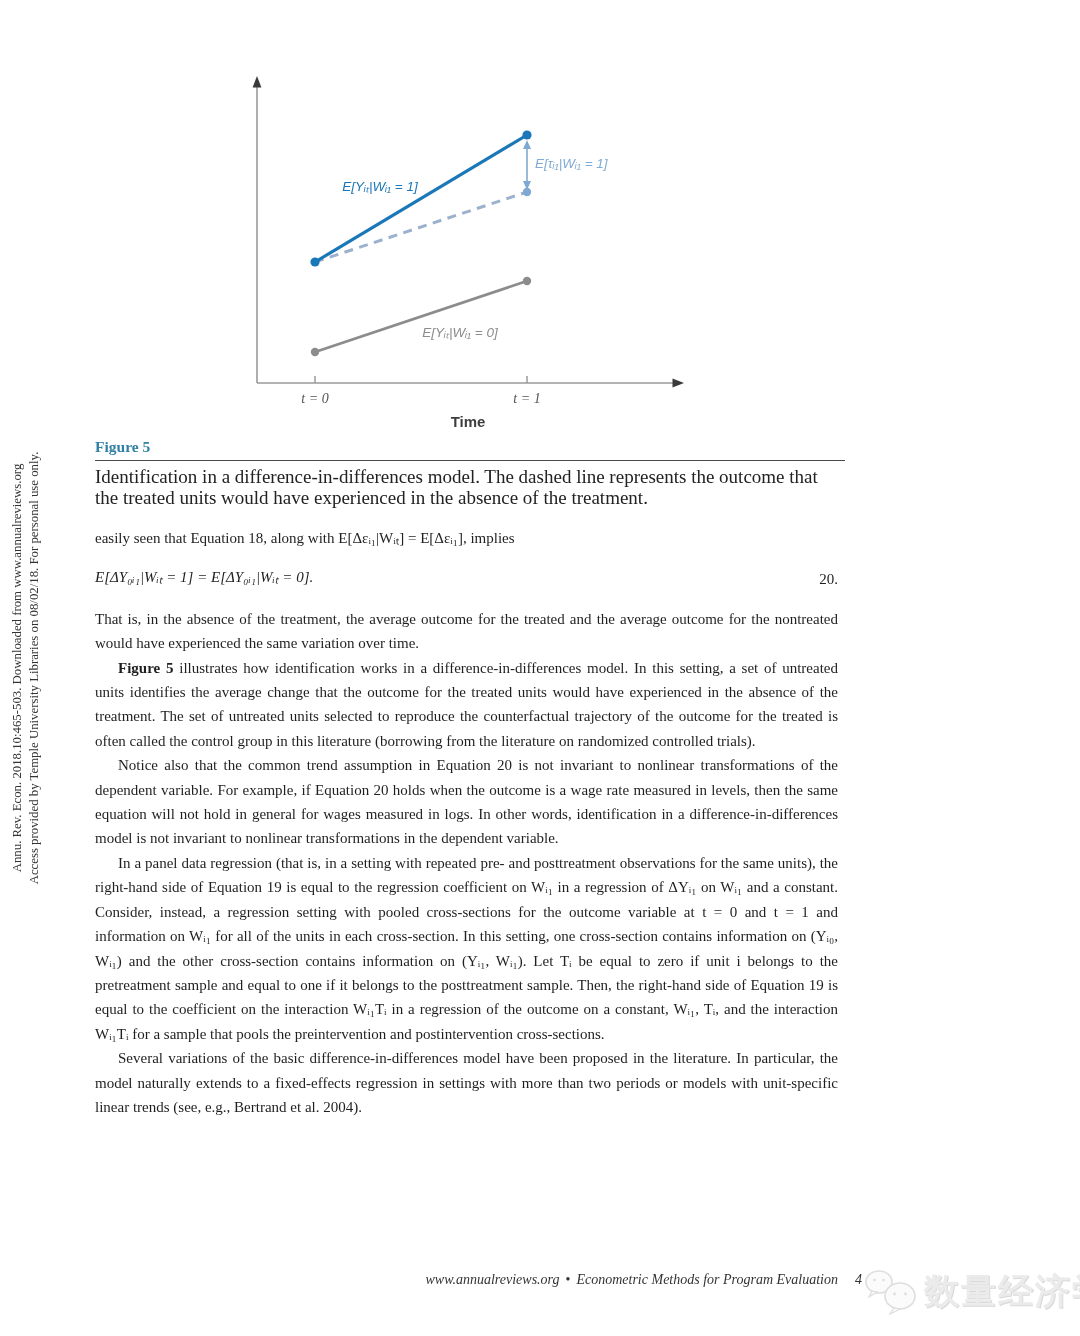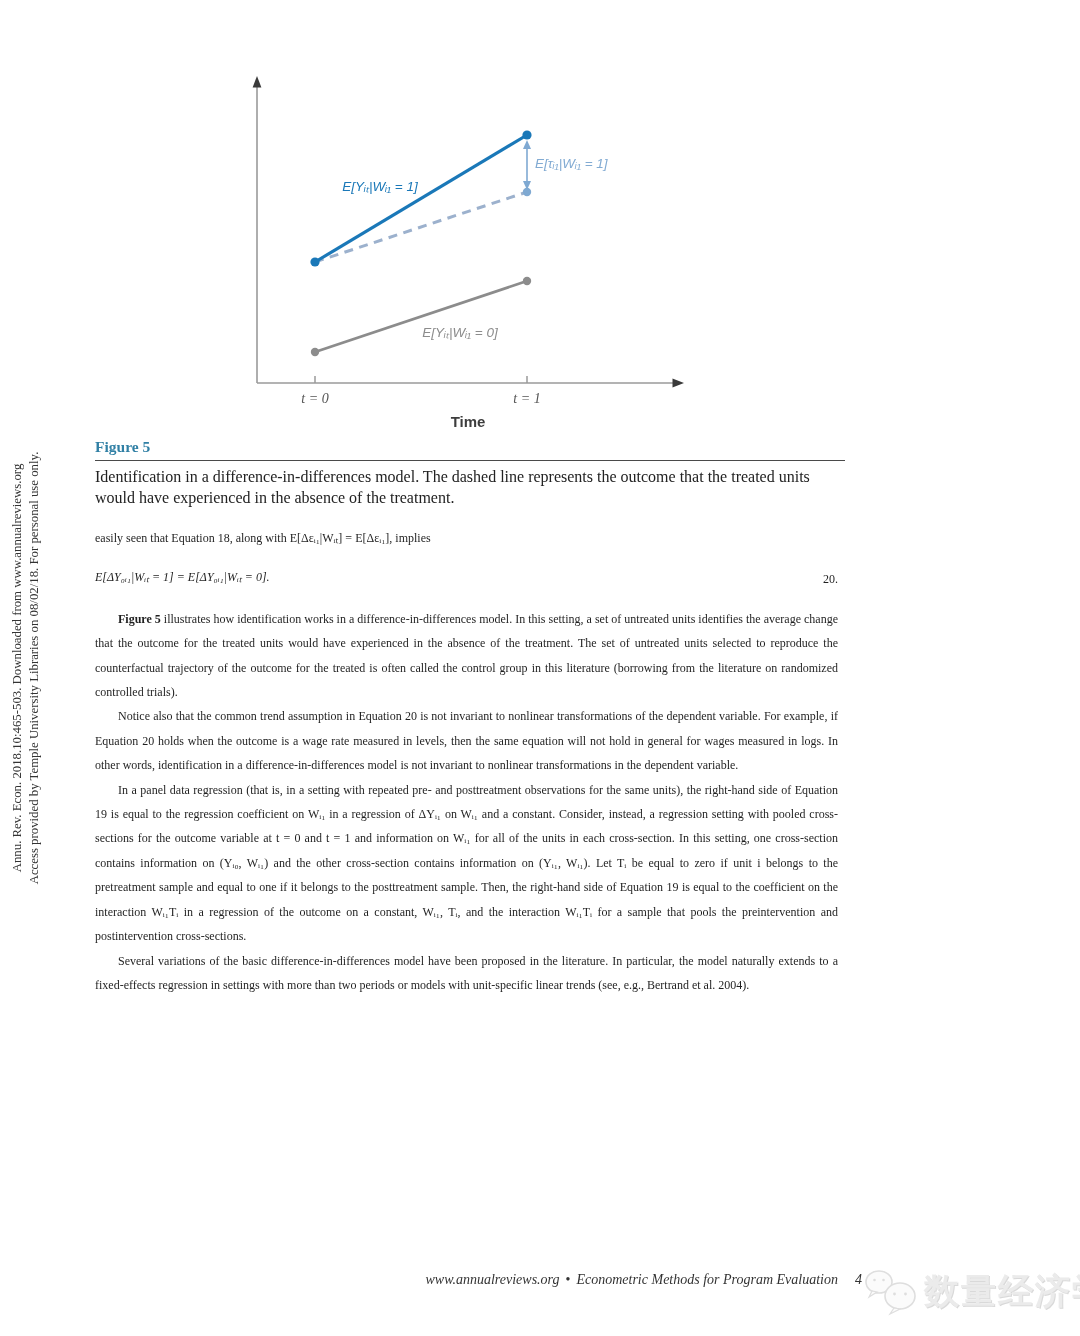--- a/index.html
+++ b/index.html
@@ -34,26 +34,26 @@
   .axis-title{font-family:"Liberation Sans", sans-serif; font-weight:bold; font-size:15px; fill:#3d3d3d; font-style:normal;}
 
   
   .figure-caption-block{
     position:absolute; left:95px; top:438px; width:750px;
   }
   .fig-label{
     font-weight:bold; font-size:15.5px; color:#3180a5; margin-bottom:4px;
   }
   .fig-rule{border:none; border-top:1.4px solid #4a4a4a; margin:3px 0 6px 0;}
-  .fig-caption{font-size:16px; line-height:20.5px; color:#222;}
+  .fig-caption{font-size:19px; line-height:20.5px; color:#222;}
 
   
   .body-text{
     position:absolute; left:95px; top:526px; width:743px;
-    font-size:12px; line-height:24.4px; text-align:justify;
+    font-size:15px; line-height:24.4px; text-align:justify;
   }
   .body-text p{margin:0;}
   .body-text p.indent{text-indent:23px;}
   .eqrow{position:relative; margin:15px 0 17px 0; text-align:left; font-style:italic;}
   .eqnum{position:absolute; right:0; top:2px; font-style:normal;}
 
   
   .footer{
     position:absolute; left:0; top:1264px; width:1080px; height:60px;
     font-size:14px;
@@ -132,20 +132,21 @@
     <hr class="fig-rule">
     <div class="fig-caption">Identification in a difference-in-differences model. The dashed line represents the outcome that the treated units would have experienced in the absence of the treatment.</div>
   </div>
 
   <div class="body-text">
     <p>easily seen that Equation 18, along with E[Δεᵢ₁|Wᵢₜ] = E[Δεᵢ₁], implies</p>
     <div class="eqrow">
       <span>E[ΔY₀ᵢ₁|Wᵢₜ = 1] = E[ΔY₀ᵢ₁|Wᵢₜ = 0].</span>
       <span class="eqnum">20.</span>
     </div>
+    <p>That is, in the absence of the treatment, the average outcome for the treated and the average outcome for the nontreated would have experienced the same variation over time.</p>
     <p class="indent"><b>Figure 5</b><span> illustrates how identification works in a difference-in-differences model. In this setting, a set of untreated units identifies the average change that the outcome for the treated units would have experienced in the absence of the treatment. The set of untreated units selected to reproduce the counterfactual trajectory of the outcome for the treated is often called the control group in this literature (borrowing from the literature on randomized controlled trials).</span></p>
     <p class="indent">Notice also that the common trend assumption in Equation 20 is not invariant to nonlinear transformations of the dependent variable. For example, if Equation 20 holds when the outcome is a wage rate measured in levels, then the same equation will not hold in general for wages measured in logs. In other words, identification in a difference-in-differences model is not invariant to nonlinear transformations in the dependent variable.</p>
     <p class="indent">In a panel data regression (that is, in a setting with repeated pre- and posttreatment observations for the same units), the right-hand side of Equation 19 is equal to the regression coefficient on Wᵢ₁ in a regression of ΔYᵢ₁ on Wᵢ₁ and a constant. Consider, instead, a regression setting with pooled cross-sections for the outcome variable at t = 0 and t = 1 and information on Wᵢ₁ for all of the units in each cross-section. In this setting, one cross-section contains information on (Yᵢ₀, Wᵢ₁) and the other cross-section contains information on (Yᵢ₁, Wᵢ₁). Let Tᵢ be equal to zero if unit i belongs to the pretreatment sample and equal to one if it belongs to the posttreatment sample. Then, the right-hand side of Equation 19 is equal to the coefficient on the interaction Wᵢ₁Tᵢ in a regression of the outcome on a constant, Wᵢ₁, Tᵢ, and the interaction Wᵢ₁Tᵢ for a sample that pools the preintervention and postintervention cross-sections.</p>
     <p class="indent">Several variations of the basic difference-in-differences model have been proposed in the literature. In particular, the model naturally extends to a fixed-effects regression in settings with more than two periods or models with unit-specific linear trends (see, e.g., Bertrand et al. 2004).</p>
   </div>
 
   <div class="footer">
     <span class="footer-text">
       <span>www.annualreviews.org</span><span class="footer-bullet">•</span><span>Econometric Methods for Program Evaluation</span>
     </span>

